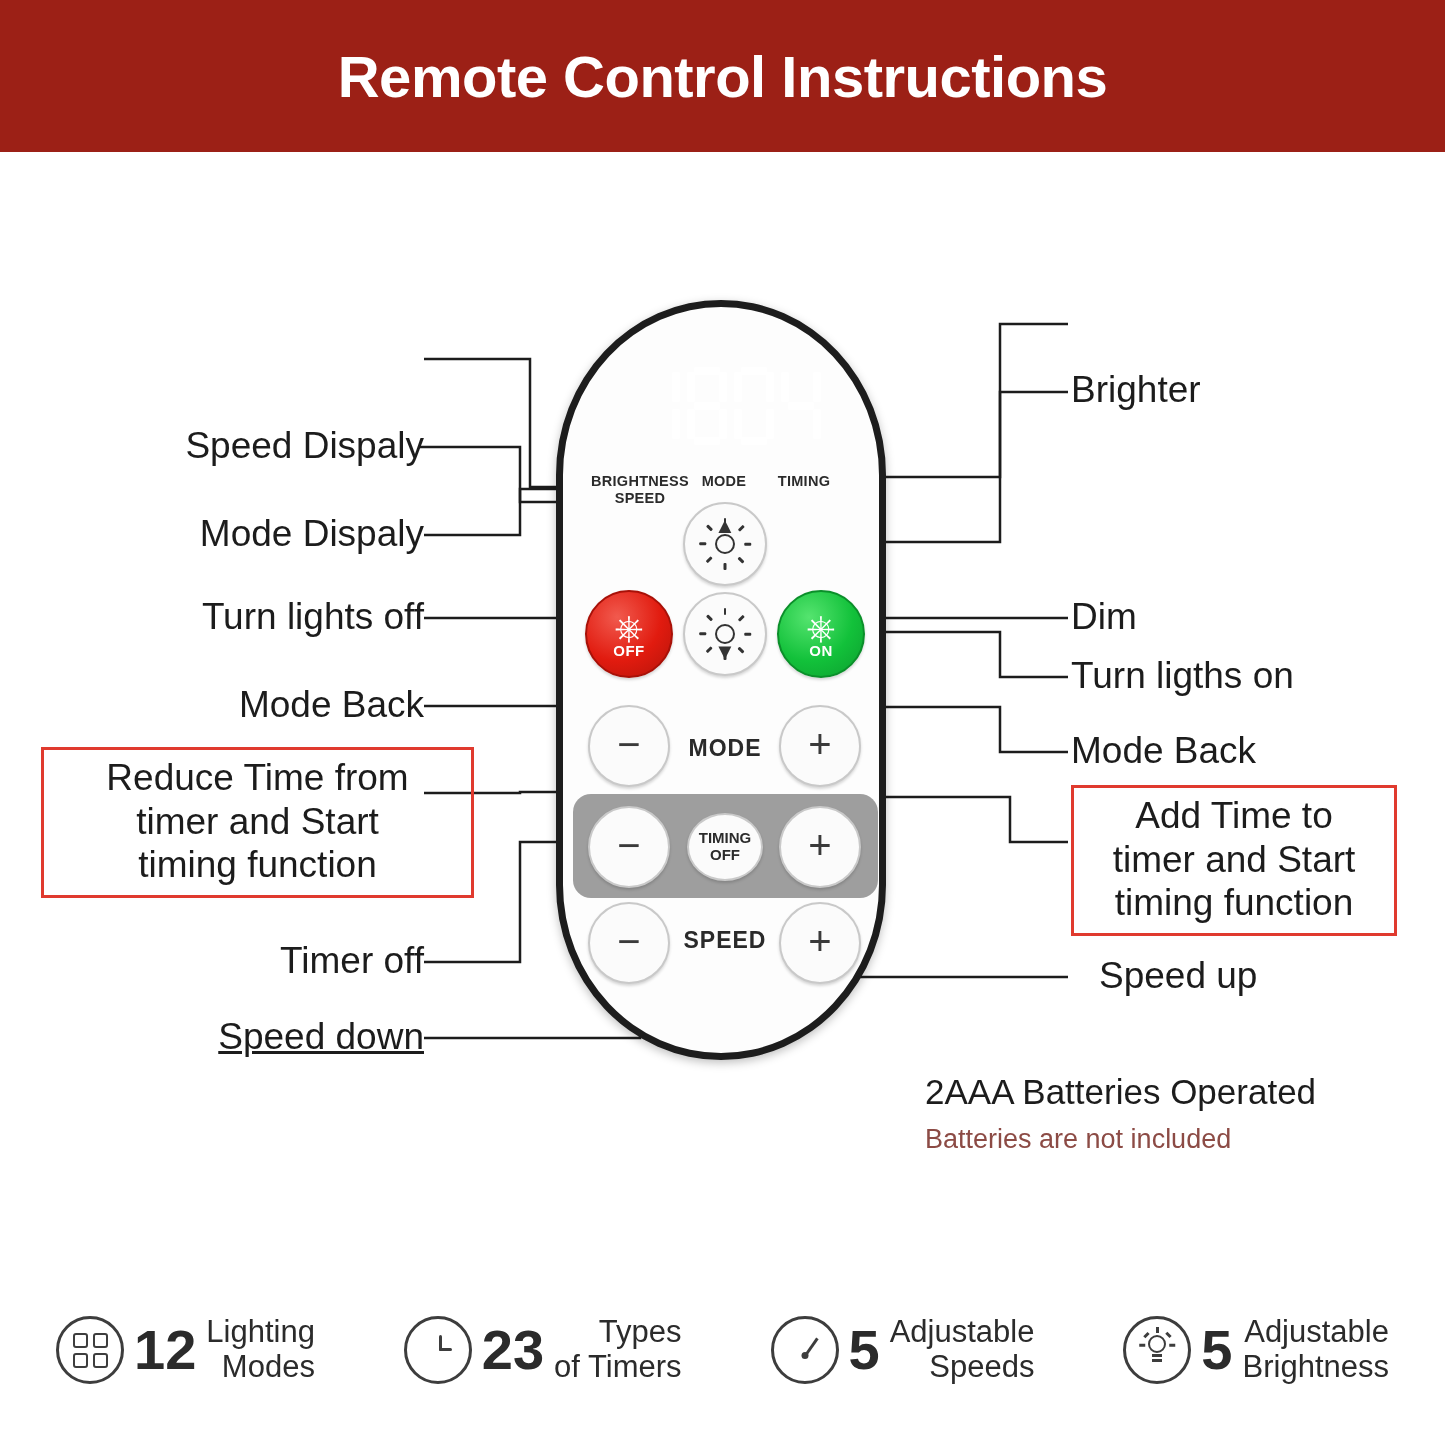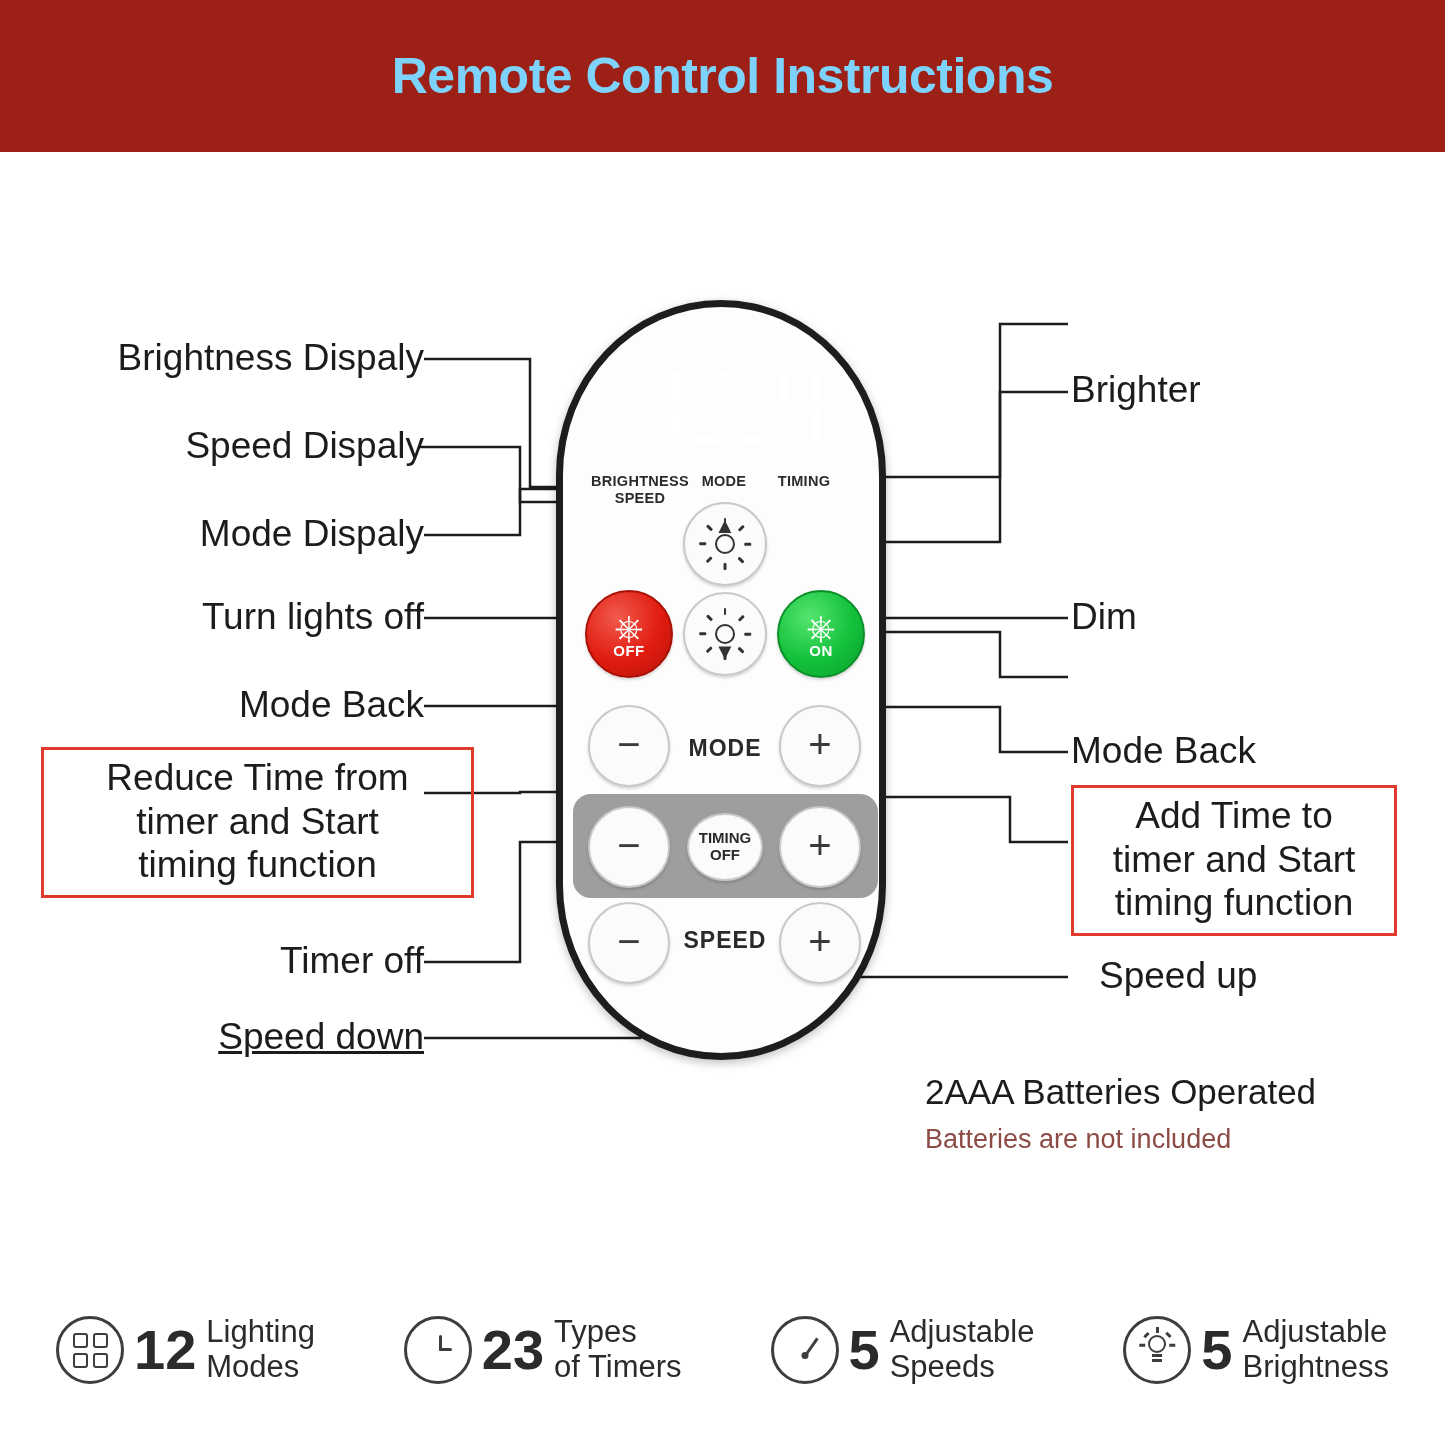--- a/index.html
+++ b/index.html
@@ -13,22 +13,22 @@
     color: #1c1c1c;
   }
 
   
   #header {
     position: absolute; left: 0; top: 0; width: 1445px; height: 152px;
     background: #9c2016;
     display: flex; align-items: center; justify-content: center;
   }
   #header-title {
-    color: #7dd3fc;
-    font-size: 50px;
+    color: #ffffff;
+    font-size: 58px;
     font-weight: bold;
     letter-spacing: -0.5px;
   }
 
   
   #diagram { position: absolute; left: 0; top: 152px; width: 1445px; height: 1100px; }
 
   
   #leaders { position: absolute; left: 0; top: 0; width: 1445px; height: 1100px; }
 
@@ -173,20 +173,21 @@
   .ray { position: absolute; background: #333; width: 2.5px; height: 7px; left: 24.75px; top: 0; transform-origin: 1.25px 26px; border-radius: 1px; }
   .chev { position: absolute; font-size: 22px; color: #333; line-height: 1; left: 50%; transform: translateX(-50%); }
   .chev.up { top: -3px; }
   .chev.down { bottom: -3px; }
 
   
   #features {
     position: absolute; left: 0; top: 1270px; width: 1445px; height: 160px;
     display: flex; align-items: center; justify-content: space-between;
     padding: 0 56px;
+    text-align: right;
   }
   .feature { display: flex; align-items: center; gap: 10px; }
   .feat-icon {
     width: 68px; height: 68px; border: 3.5px solid #3d3d3d; border-radius: 50%;
     display: flex; align-items: center; justify-content: center; position: relative; flex: 0 0 auto;
   }
   .feat-num { font-size: 56px; font-weight: bold; color: #2b2b2b; line-height: 1; }
   .feat-txt { font-size: 31px; color: #2b2b2b; line-height: 1.12; white-space: pre-line; }
 
   .modes-grid { display: grid; grid-template-columns: 15px 15px; grid-template-rows: 15px 15px; gap: 5px; }
@@ -237,35 +238,35 @@
       <path d="M845 480 L1000 480 L1000 525 L1068 525"></path>
 
       <path d="M862 555 L1000 555 L1000 600 L1068 600"></path>
 
       <path d="M862 645 L1010 645 L1010 690 L1068 690"></path>
 
       <path d="M820 730 L820 825 L1010 825 L1068 825"></path>
     </g>
   </svg>
 
-  <div class="label left" style="right:1021px; top:186px;">Brightness Dispaly</div>
   <div class="label left" style="right:1021px; top:362px;">Mode Dispaly</div>
   <div class="label left" style="right:1021px; top:274px;">Speed Dispaly</div>
   <div class="label left" style="right:1021px; top:445px;">Turn lights off</div>
   <div class="label left" style="right:1021px; top:533px;">Mode Back</div>
 
   <div class="boxed" style="left:41px; top:595px; width:433px;">Reduce Time from
 timer and Start
 timing function</div>
 
   <div class="label left" style="right:1021px; top:789px;">Timer off</div>
   <div class="label left" style="right:1021px; top:865px;text-decoration:underline;">Speed down</div>
 
   <div class="label right" style="left:1071px; top:218px;">Brighter</div>
   <div class="label right" style="left:1071px; top:445px;">Dim</div>
+  <div class="label right" style="left:1071px; top:504px;">Turn ligths on</div>
   <div class="label right" style="left:1071px; top:579px;">Mode Back</div>
 
   <div class="boxed" style="left:1071px; top:633px; width:326px;">Add Time to
 timer and Start
 timing function</div>
 
   <div class="label right" style="left:1071px; top:804px;margin-left:28px;">Speed up</div>
 
   <div class="battery-main" style="left:925px; top:920px;">2AAA Batteries Operated</div>
   <div class="battery-sub" style="left:925px; top:972px;">Batteries are not included</div>

